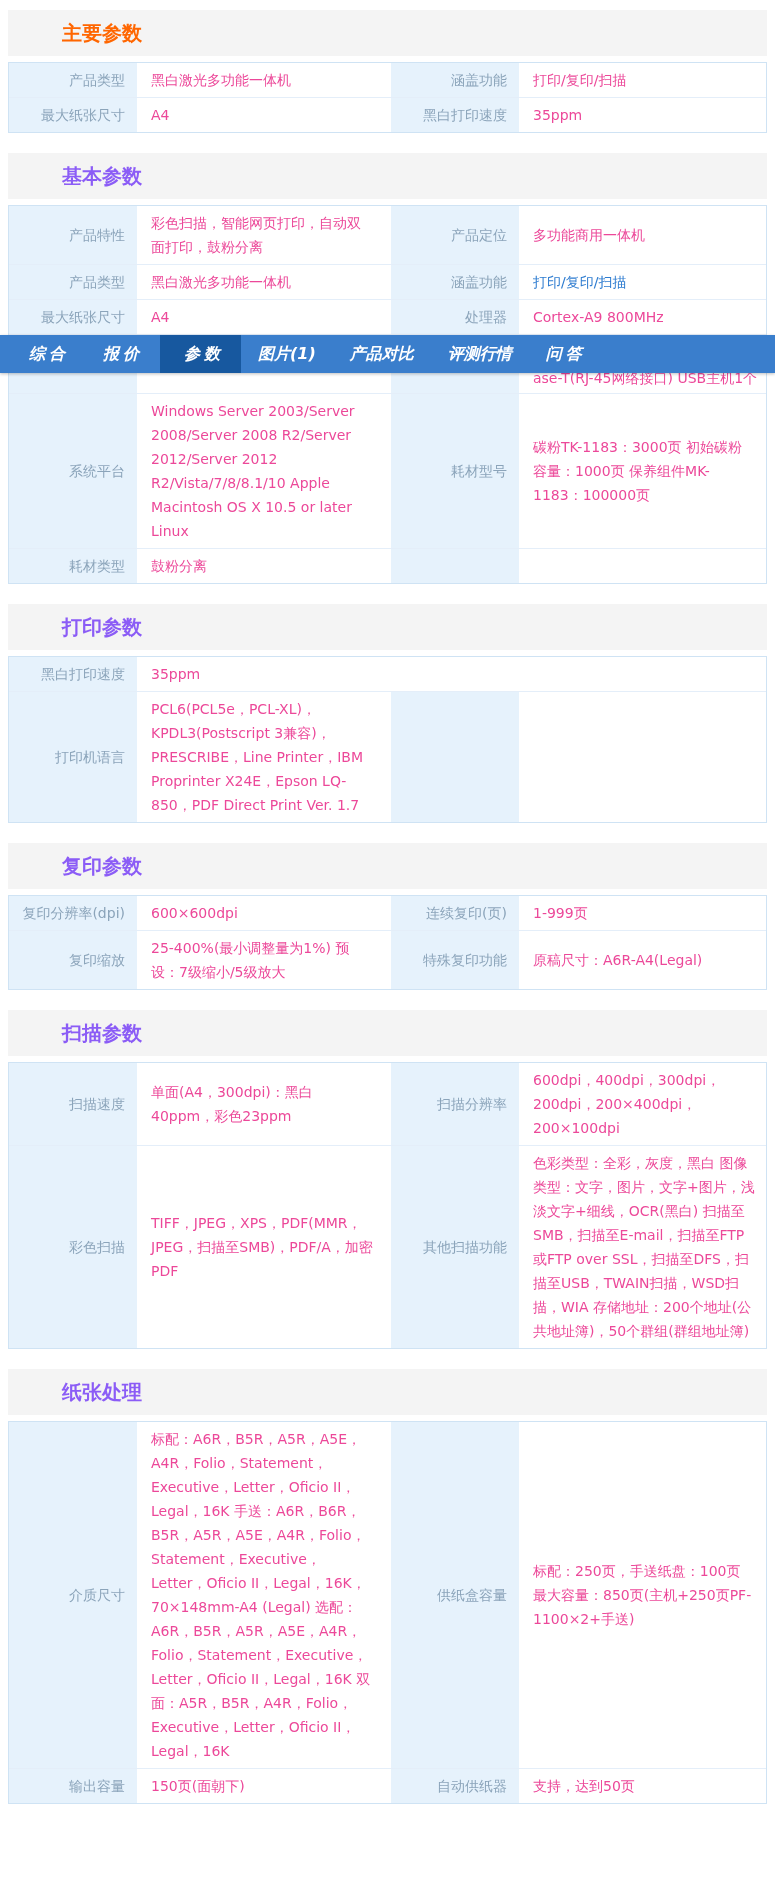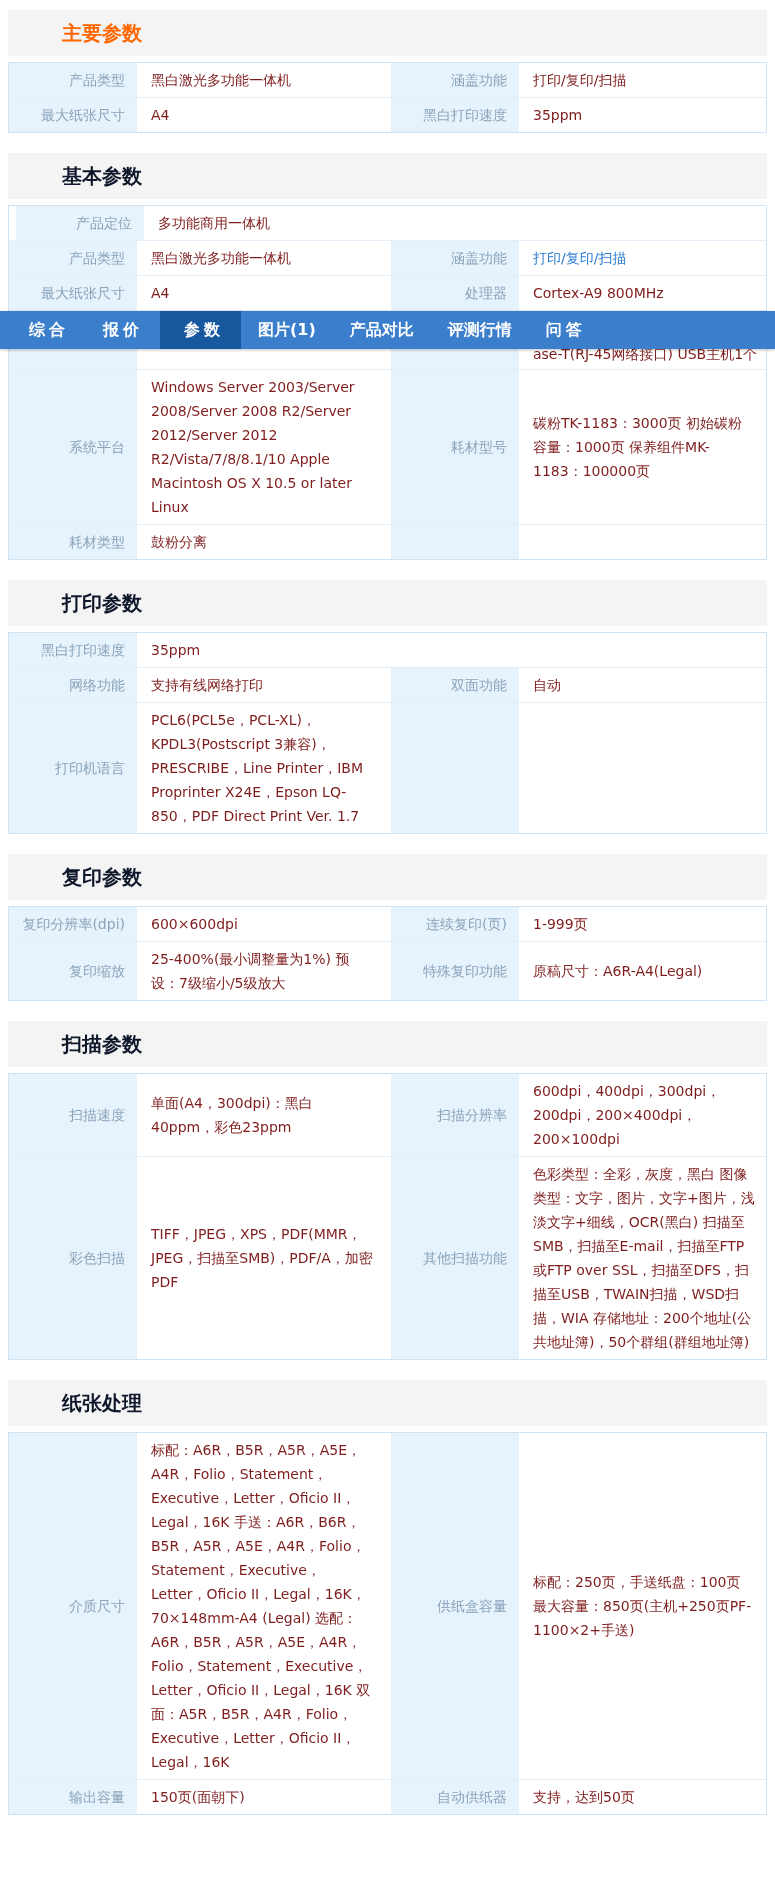--- a/index.html
+++ b/index.html
@@ -4,41 +4,41 @@
 <style>
   html,body{margin:0;padding:0;background:#ffffff;}
   body{width:775px;font-family:"DejaVu Sans","Liberation Sans",sans-serif;position:relative;}
   .content{margin:0 8px;}
   .section{margin-top:20px;}
   .section.first{margin-top:10px;}
   .sec-head{background:#f4f4f4;height:46px;display:flex;align-items:center;
             padding-left:22px;box-sizing:border-box;}
   .sec-title{font-size:20px;font-weight:bold;margin-left:32px;}
   .t-orange{color:#ff6600;}
-  .t-blue{color:#0f172a;}
+  .t-blue{color:#8b5cf6;}
   .spec-table{margin-top:6px;border:1px solid #cfe3f4;}
   .row{display:flex;border-top:1px solid #e4eef9;align-items:stretch;}
   .row:first-child{border-top:none;}
   .pair{display:flex;width:375px;flex:none;}
   .gutter{width:7px;flex:none;background:#ffffff;}
   .lab{width:128px;flex:none;background:#e6f2fc;color:#8ba4ba;
        display:flex;align-items:center;justify-content:flex-end;
        padding:5px 12px 5px 4px;box-sizing:border-box;
        font-size:14px;line-height:24px;text-align:right;}
   .val{flex:1;padding:5px 10px 5px 14px;box-sizing:border-box;
-       font-size:14px;line-height:24px;color:#7f1d1d;
+       font-size:14px;line-height:24px;color:#ec4899;
        display:flex;align-items:center;word-break:break-word;}
   .val-link{color:#2e7cd0;cursor:pointer;}
   
   .covered{height:58px;position:relative;}
   .covered .val{align-items:flex-start;}
   .covered .clip-text{display:block;margin-top:26px;white-space:nowrap;overflow:hidden;}
   .navbar{position:absolute;top:0;left:-9px;right:-9px;height:38px;background:#3a7ecc;
           display:flex;align-items:center;z-index:6;padding-left:12px;
-          box-shadow:0 1px 3px rgba(0,0,0,0.25);}
+          box-shadow:0 1px 3px rgba(0,0,0,0.25);font-style:italic;}
   .nav-tab{color:#ffffff;font-size:16px;font-weight:bold;height:38px;line-height:38px;
            padding:0 17px;cursor:pointer;white-space:nowrap;}
   .nav-tab.active{background:#17589f;padding-left:24px;}
   .nav-tab:nth-child(1),.nav-tab:nth-child(2),.nav-tab:nth-child(3),.nav-tab:nth-child(7){letter-spacing:4px;}
 </style>
 </head>
 <body>
 
 <div class="content">
 
@@ -71,20 +71,24 @@
       </div>
     </div>
   </div>
 
   <div class="section">
     <div class="sec-head">
       <span class="sec-title t-blue">基本参数</span>
     </div>
     <div class="spec-table">
       <div class="row">
+        <div class="pair">
+            <div class="lab">产品特性</div>
+            <div class="val">彩色扫描，智能网页打印，自动双面打印，鼓粉分离</div>
+          </div>
         <div class="gutter"></div>
         <div class="pair">
             <div class="lab">产品定位</div>
             <div class="val">多功能商用一体机</div>
           </div>
       </div>
       <div class="row">
         <div class="pair">
             <div class="lab">产品类型</div>
             <div class="val">黑白激光多功能一体机</div>
@@ -161,31 +165,20 @@
     <div class="spec-table">
       <div class="row">
         <div class="pair">
             <div class="lab">黑白打印速度</div>
             <div class="val">35ppm</div>
           </div>
         <div class="gutter"></div>
       </div>
       <div class="row">
         <div class="pair">
-            <div class="lab">网络功能</div>
-            <div class="val">支持有线网络打印</div>
-          </div>
-        <div class="gutter"></div>
-        <div class="pair">
-            <div class="lab">双面功能</div>
-            <div class="val">自动</div>
-          </div>
-      </div>
-      <div class="row">
-        <div class="pair">
             <div class="lab">打印机语言</div>
             <div class="val">PCL6(PCL5e，PCL-XL)，KPDL3(Postscript 3兼容)，PRESCRIBE，Line Printer，IBM Proprinter X24E，Epson LQ-850，PDF Direct Print Ver. 1.7</div>
           </div>
         <div class="gutter"></div>
         <div class="pair">
             <div class="lab"></div>
             <div class="val"></div>
           </div>
       </div>
     </div>

